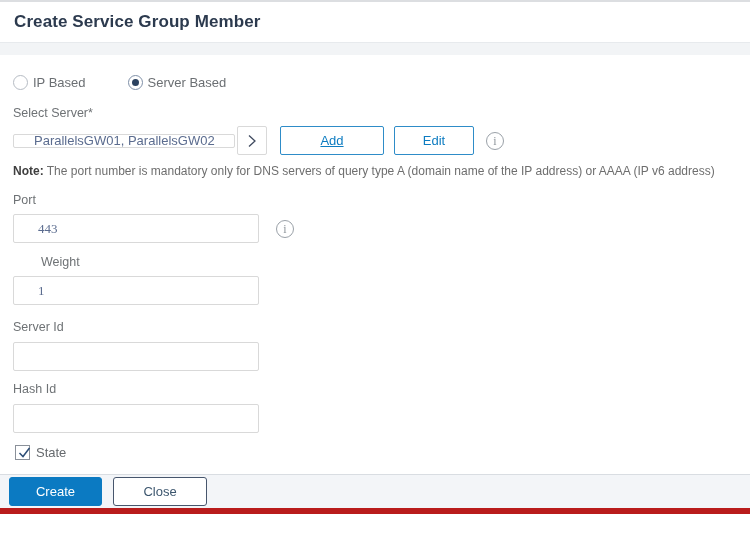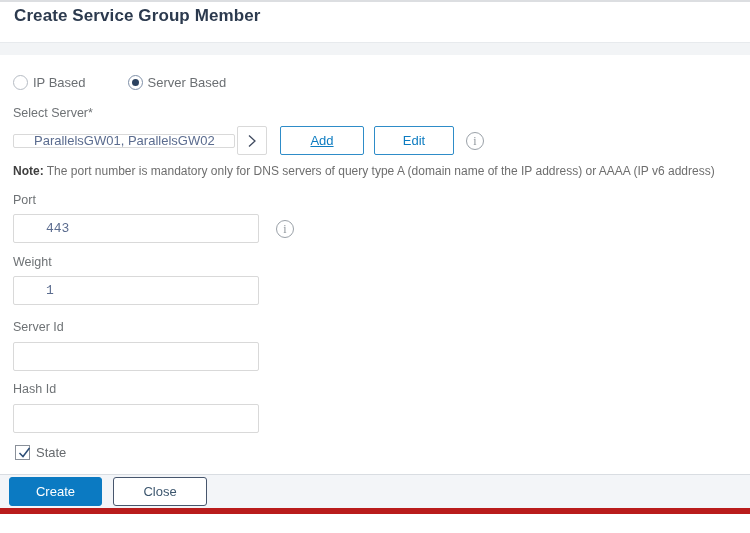--- a/index.html
+++ b/index.html
@@ -4,21 +4,21 @@
 <style>
   * { margin:0; padding:0; box-sizing:border-box; }
   html,body { width:750px; height:533px; background:#ffffff; }
   body {
     font-family:"Liberation Sans","DejaVu Sans",sans-serif;
     position:relative; overflow:hidden; color:#6b6f73;
   }
   
   .header {
     height:42px; background:#ffffff; border-top:2px solid #dcdee1;
-    display:flex; align-items:flex-start; padding:4px 14px;
+    display:flex; align-items:center; padding:4px 14px;
   }
   .header h1 {
     font-size:17px; font-weight:700; color:#2c3a4e; letter-spacing:.1px;
   }
   .band { height:13px; background:#f2f4f6; border-top:1px solid #e7eaed; }
 
   
   .content { padding:0 10px 0 13px; }
 
   .radio-row { display:flex; align-items:center; margin-top:19px; height:16px; }
@@ -47,41 +47,41 @@
   .expander {
     width:30px; height:29px; border:1px solid #d9d9d9; border-radius:2px;
     background:#fff; margin-left:2px; display:flex; align-items:center;
     justify-content:center; cursor:pointer;
   }
   .btn-outline-blue {
     height:29px; border:1px solid #2e8cc8; border-radius:2px; background:#fff;
     color:#0d7cc1; font-size:13px; cursor:pointer;
     font-family:"Liberation Sans","DejaVu Sans",sans-serif;
   }
-  .btn-add { width:84px; margin-left:13px;text-decoration:underline; }
+  .btn-add { width:104px; margin-left:13px;text-decoration:underline; }
   .btn-edit { width:80px; margin-left:10px; }
 
   .info-icon {
     width:18px; height:18px; border:1px solid #9aa1a8; border-radius:50%;
     color:#8f969c; font-size:12px; line-height:16px; text-align:center;
     display:inline-block; flex:0 0 auto; font-family:"Liberation Serif","DejaVu Serif",serif;
   }
   .ss-row .info-icon { margin-left:12px; }
 
   .note { margin-top:9px; font-size:12px; color:#6e6e6e; line-height:14px; white-space:nowrap; }
   .note b { color:#3f3f3f; font-weight:700; }
 
   .input-row { display:flex; align-items:center; margin-top:7px; height:29px; }
   .text-input {
     width:246px; height:29px; border:1px solid #d9d9d9; border-radius:2px;
-    background:#fff; font-size:13px; color:#5b6c8f; padding-left:32px; outline:none;
-    font-family:Liberation Mono, monospace;
+    background:#fff; font-size:13px; color:#5b6c8f; padding-left:24px; outline:none;
+    font-family:Liberation Serif, serif;
   }
   .input-row .info-icon { margin-left:17px; }
-  .mt13 { margin-top:13px; }
+  .mt13 { margin-top:13px;margin-left:28px; }
   .mt12 { margin-top:12px; }
   .mt8  { margin-top:8px; }
 
   .check-row { display:flex; align-items:center; margin-top:11px; height:16px; }
   .checkbox {
     width:15px; height:15px; border:1px solid #8a9099; background:#fff;
     margin-left:2px; position:relative; cursor:pointer; flex:0 0 auto;
   }
   .checkbox svg { position:absolute; left:1px; top:-1px; }
   .check-label { margin-left:6px; font-size:13px; color:#666a6e; }

